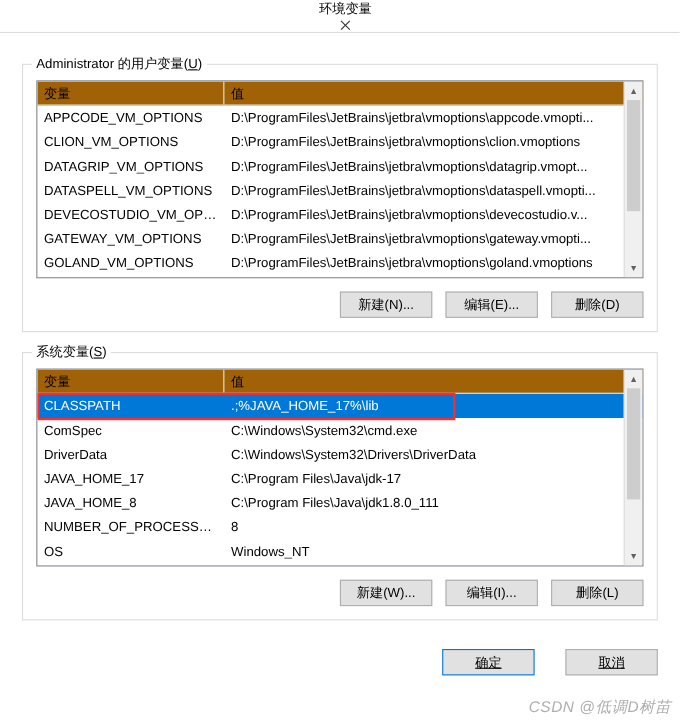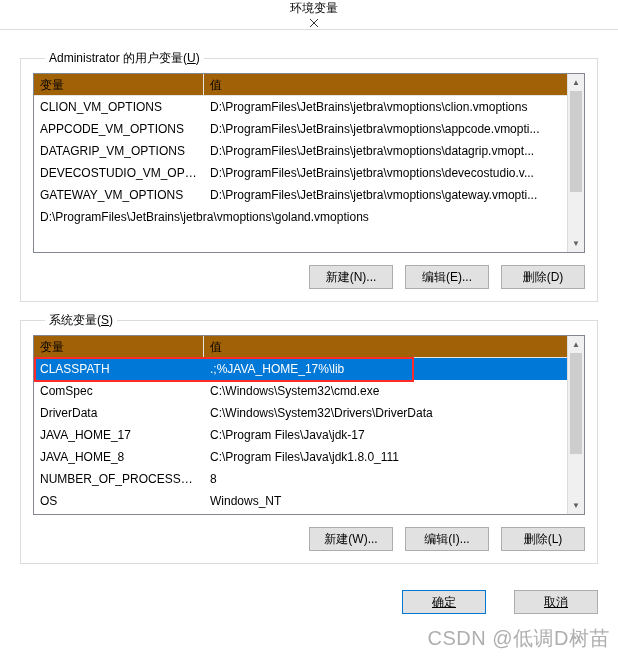--- a/index.html
+++ b/index.html
@@ -33,21 +33,21 @@
   }
   .group {
     border: 1px solid #dcdcdc;
     padding: 10px 12px 12px 12px;
     margin-top: 18px;
     position: relative;
   }
   .group-label {
     position: absolute;
     top: -9px;
-    left: 24px;
+    left: 8px;
     background: #fff;
     padding: 0 4px;
   }
   .accel { text-decoration: underline; }
   .table {
     border: 1px solid #828790;
     width: 100%;
     height: 180px;
     position: relative;
     overflow: hidden;
@@ -125,22 +125,23 @@
   }
   .highlight-box {
     position: absolute;
     border: 2px solid #ff2a2a;
     pointer-events: none;
   }
   .watermark {
     position: absolute;
     right: 8px; bottom: 6px;
     color: rgba(120,120,120,0.6);
-    font-size: 20px;
+    font-size: 14px;
     letter-spacing: 0.5px;
+    font-style: italic;
     pointer-events: none;
   }
 </style>
 </head>
 <body>
 
 <div class="titlebar">
   <span class="title">环境变量</span>
   <div class="closebtn">
     <svg width="10" height="10" viewBox="0 0 10 10">
@@ -156,40 +157,45 @@
       <span>Administrator 的用户变量</span>(<span class="accel">U</span>)
     </div>
 
     <div class="table">
       <div class="thead">
         <div class="col col-name">变量</div>
         <div class="col col-val">值</div>
       </div>
       <div class="tbody" id="user-tbody">
           <div class="row">
+            <div class="cell col-name">APPCODE_VM_OPTIONS</div>
+            <div class="cell col-val">D:\ProgramFiles\JetBrains\jetbra\vmoptions\appcode.vmopti...</div>
+          </div>
+          <div class="row">
             <div class="cell col-name">CLION_VM_OPTIONS</div>
             <div class="cell col-val">D:\ProgramFiles\JetBrains\jetbra\vmoptions\clion.vmoptions</div>
           </div>
           <div class="row">
-            <div class="cell col-name">APPCODE_VM_OPTIONS</div>
-            <div class="cell col-val">D:\ProgramFiles\JetBrains\jetbra\vmoptions\appcode.vmopti...</div>
-          </div>
-          <div class="row">
             <div class="cell col-name">DATAGRIP_VM_OPTIONS</div>
             <div class="cell col-val">D:\ProgramFiles\JetBrains\jetbra\vmoptions\datagrip.vmopt...</div>
           </div>
           <div class="row">
+            <div class="cell col-name">DATASPELL_VM_OPTIONS</div>
+            <div class="cell col-val">D:\ProgramFiles\JetBrains\jetbra\vmoptions\dataspell.vmopti...</div>
+          </div>
+          <div class="row">
             <div class="cell col-name">DEVECOSTUDIO_VM_OPT...</div>
             <div class="cell col-val">D:\ProgramFiles\JetBrains\jetbra\vmoptions\devecostudio.v...</div>
           </div>
           <div class="row">
             <div class="cell col-name">GATEWAY_VM_OPTIONS</div>
             <div class="cell col-val">D:\ProgramFiles\JetBrains\jetbra\vmoptions\gateway.vmopti...</div>
           </div>
           <div class="row">
+            <div class="cell col-name">GOLAND_VM_OPTIONS</div>
             <div class="cell col-val">D:\ProgramFiles\JetBrains\jetbra\vmoptions\goland.vmoptions</div>
           </div>
         </div>
       <div class="scrollbar">
         <div class="sb-btn">▲</div>
         <div class="sb-track">
             <div class="sb-thumb"></div>
           </div>
         <div class="sb-btn">▼</div>
       </div>

